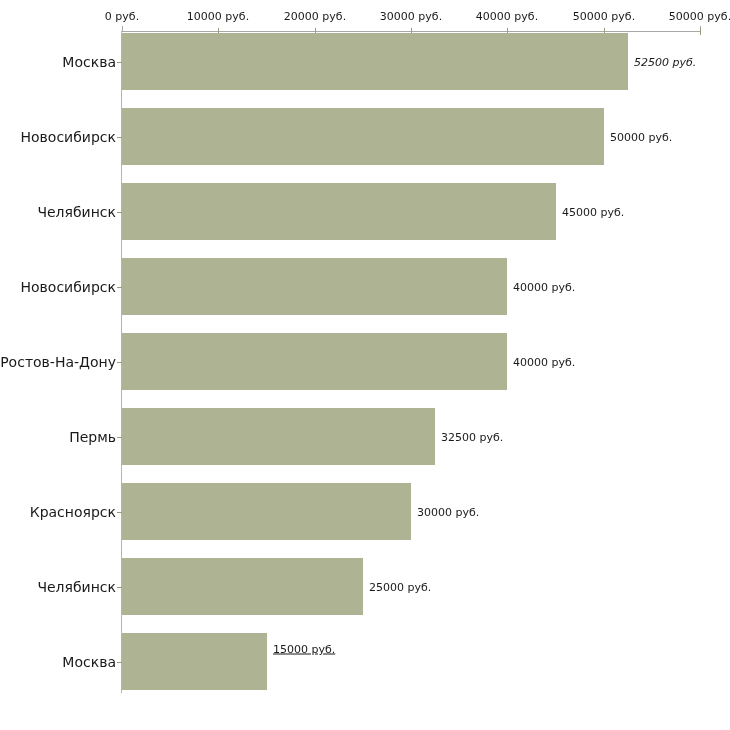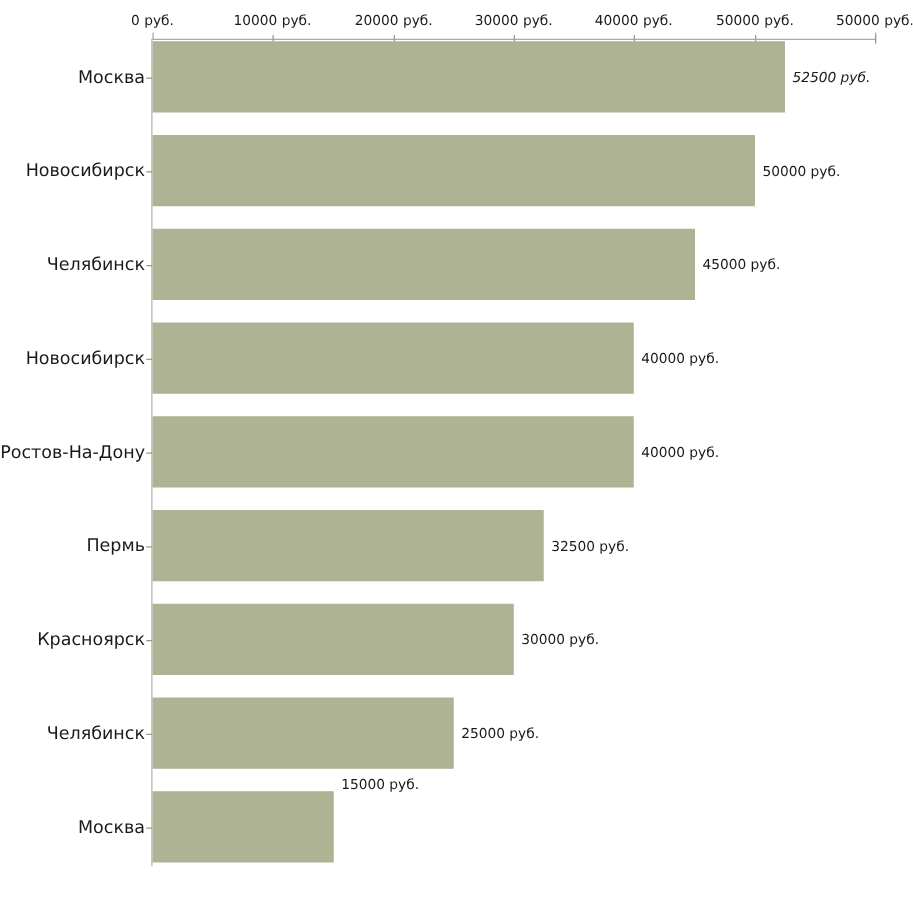--- a/index.html
+++ b/index.html
@@ -157,16 +157,16 @@
     </div>
   <div id="bar-values">
       <div class="bar-value" style="left: 634px; top: 61.5px; font-style: italic;">52500 руб.</div>
       <div class="bar-value" style="left: 610px; top: 136.5px;">50000 руб.</div>
       <div class="bar-value" style="left: 562px; top: 211.5px;">45000 руб.</div>
       <div class="bar-value" style="left: 513px; top: 286.5px;">40000 руб.</div>
       <div class="bar-value" style="left: 513px; top: 361.5px;">40000 руб.</div>
       <div class="bar-value" style="left: 441px; top: 436.5px;">32500 руб.</div>
       <div class="bar-value" style="left: 417px; top: 511.5px;">30000 руб.</div>
       <div class="bar-value" style="left: 369px; top: 586.5px;">25000 руб.</div>
-      <div class="bar-value" style="left: 273px; top: 628px;">15000 руб.</div>
+      <div class="bar-value" style="left: 273px; top: 649px; text-decoration: underline;">15000 руб.</div>
     </div>
 
 </div>
 
 </body></html>

